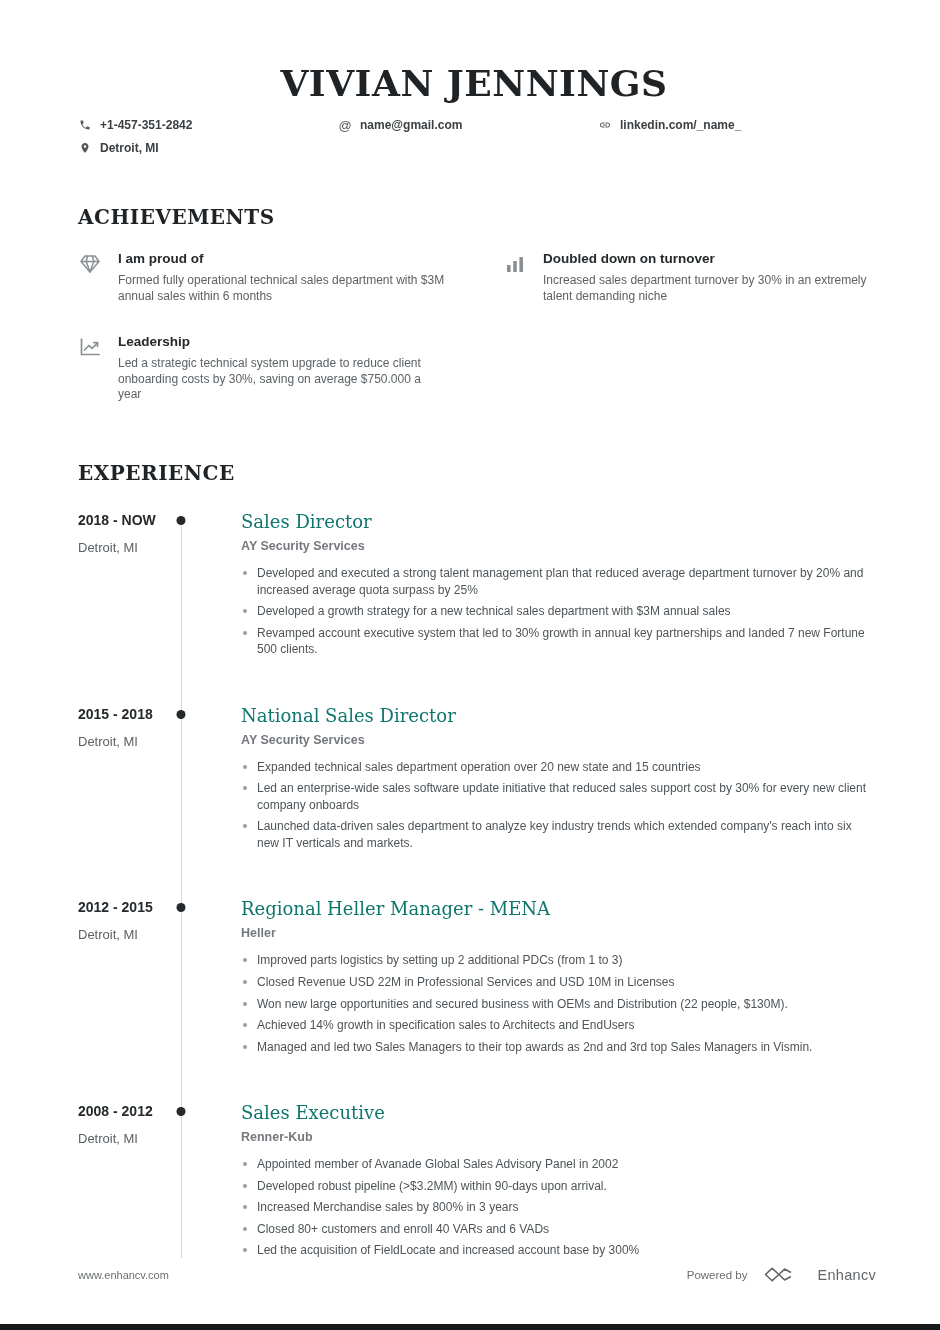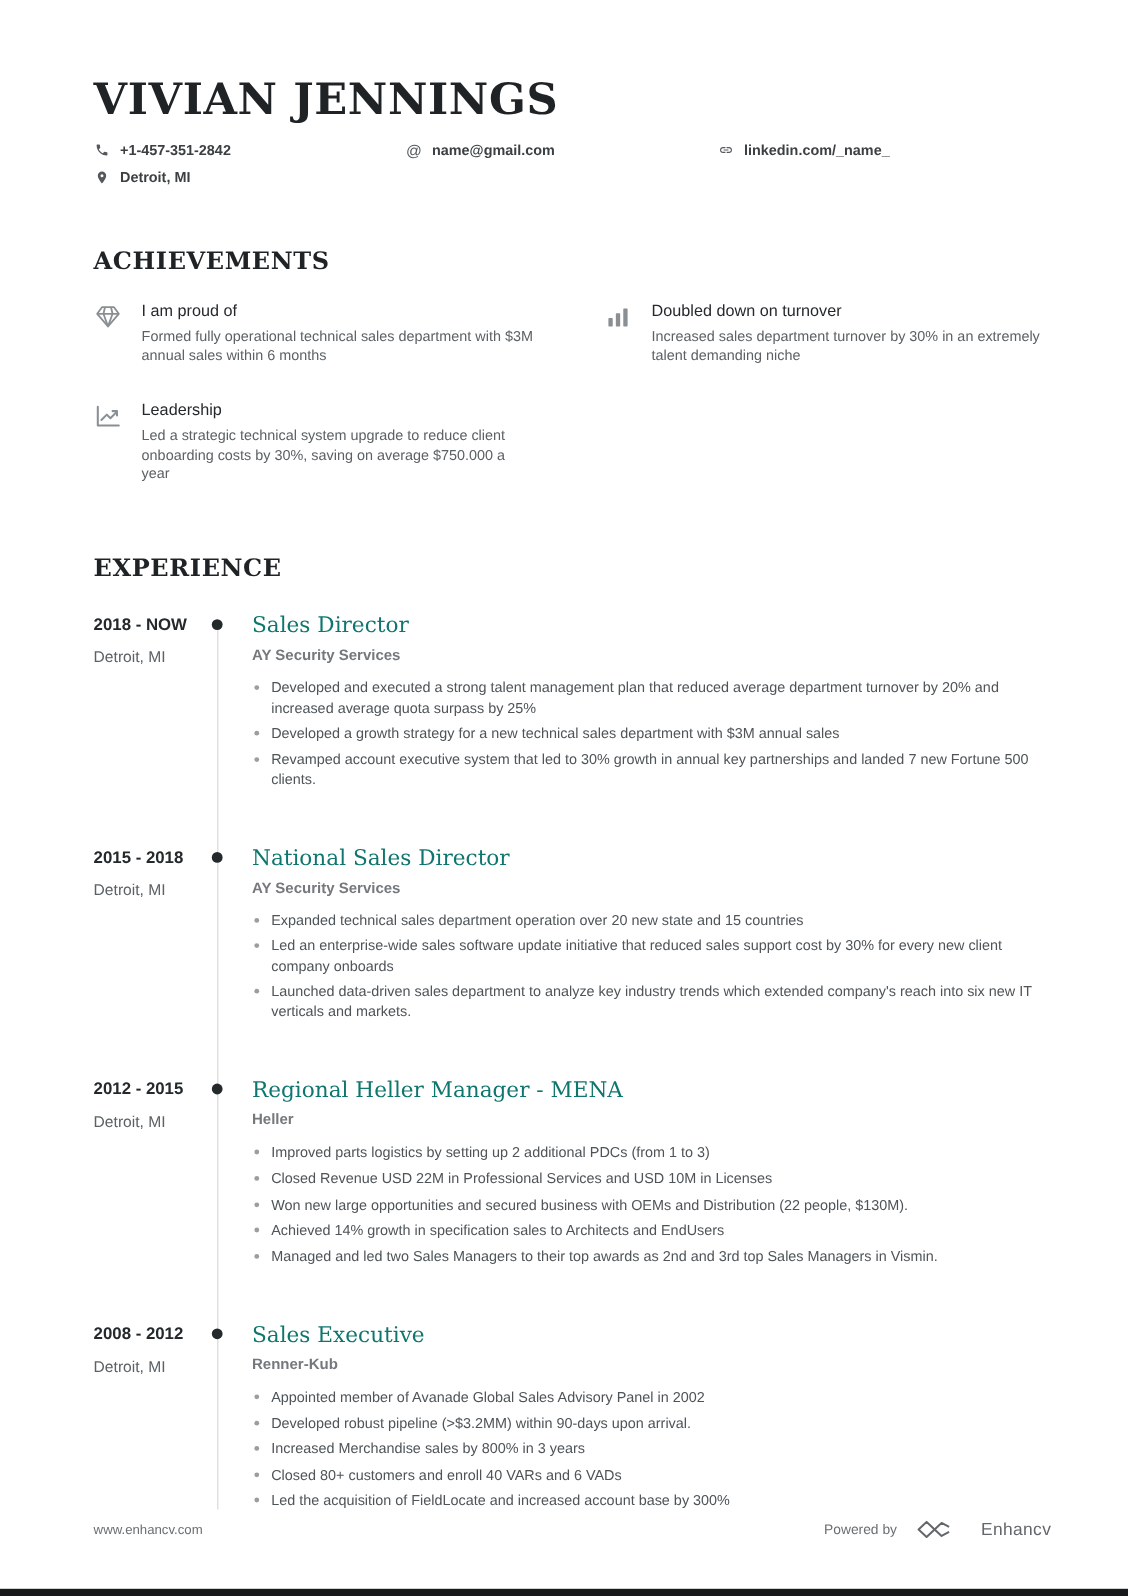--- a/index.html
+++ b/index.html
@@ -7,51 +7,51 @@
   .page {
     width:940px; height:1330px; margin:0 auto; position:relative;
     background:#ffffff; overflow:hidden;
     font-family:"Liberation Sans", sans-serif; color:#1f2326;
   }
   .content { padding:62px 70px 0 78px; }
 
   
   .name {
     font-family:"DejaVu Serif", serif; font-weight:700;
-    font-size:36px; letter-spacing:0.5px; color:#1f2326; margin-bottom:14px;
+    font-size:36px; letter-spacing:0.5px; color:#1f2326; margin-bottom:14px;text-align:center;
   }
   .contact-grid { display:grid; grid-template-columns:260px 260px auto; }
   .contact-item { display:flex; align-items:flex-start; gap:8px;
     font-size:12px; font-weight:700; color:#3c4043; }
   .contact-item .cicon { width:14px; height:14px; display:inline-flex; align-items:center; justify-content:center; color:#55595c; flex-shrink:0; }
   .contact-item .cicon svg { width:12px; height:12px; fill:#55595c; }
   .contact-item .at-glyph { font-weight:400; font-size:13px; line-height:1; }
   .contact-row2 { margin-top:9px; }
 
   
   .section-title {
     font-family:"DejaVu Serif", serif; font-weight:700;
     font-size:20px; letter-spacing:0.5px; color:#1f2326;
   }
   .achievements { margin-top:50px; }
   .ach-grid { margin-top:22px; display:grid; grid-template-columns:1fr 1fr; column-gap:58px; row-gap:30px; }
   .ach-item { display:flex; gap:14px; }
   .ach-icon { width:26px; height:26px; flex-shrink:0; color:#8a8f93; margin-top:1px; }
   .ach-icon svg { width:24px; height:24px; }
-  .ach-title { font-size:13.5px; font-weight:400; color:#25292c; margin-bottom:7px; }
+  .ach-title { font-size:13.5px; font-weight:700; color:#25292c; margin-bottom:7px; }
   .ach-text { font-size:12px; color:#5b6165; line-height:1.3; }
 
   
   .experience { margin-top:58px; }
   .timeline { margin-top:26px; position:relative; }
   .timeline::before {
     content:""; position:absolute; left:103px; top:9px; bottom:6px;
     width:1px; background:#d9d9d9;
   }
-  .entry { display:flex; position:relative; margin-bottom:42px; }
+  .entry { display:flex; position:relative; margin-bottom:42px;gap:31px; }
   .entry:last-child { margin-bottom:0; }
   .entry-dot {
     position:absolute; left:103px; top:5px; width:9px; height:9px;
     border-radius:50%; background:#24292c; transform:translateX(-50%);
   }
   .entry-left { width:103px; flex-shrink:0; padding-top:1px; }
   .entry-period { font-size:14px; font-weight:700; color:#24292c; margin-bottom:12px; }
   .entry-location { font-size:13px; color:#5b6165; }
   .entry-body { margin-left:29px; flex:1; }
   .entry-role { font-family:"DejaVu Serif", serif; font-weight:400;

